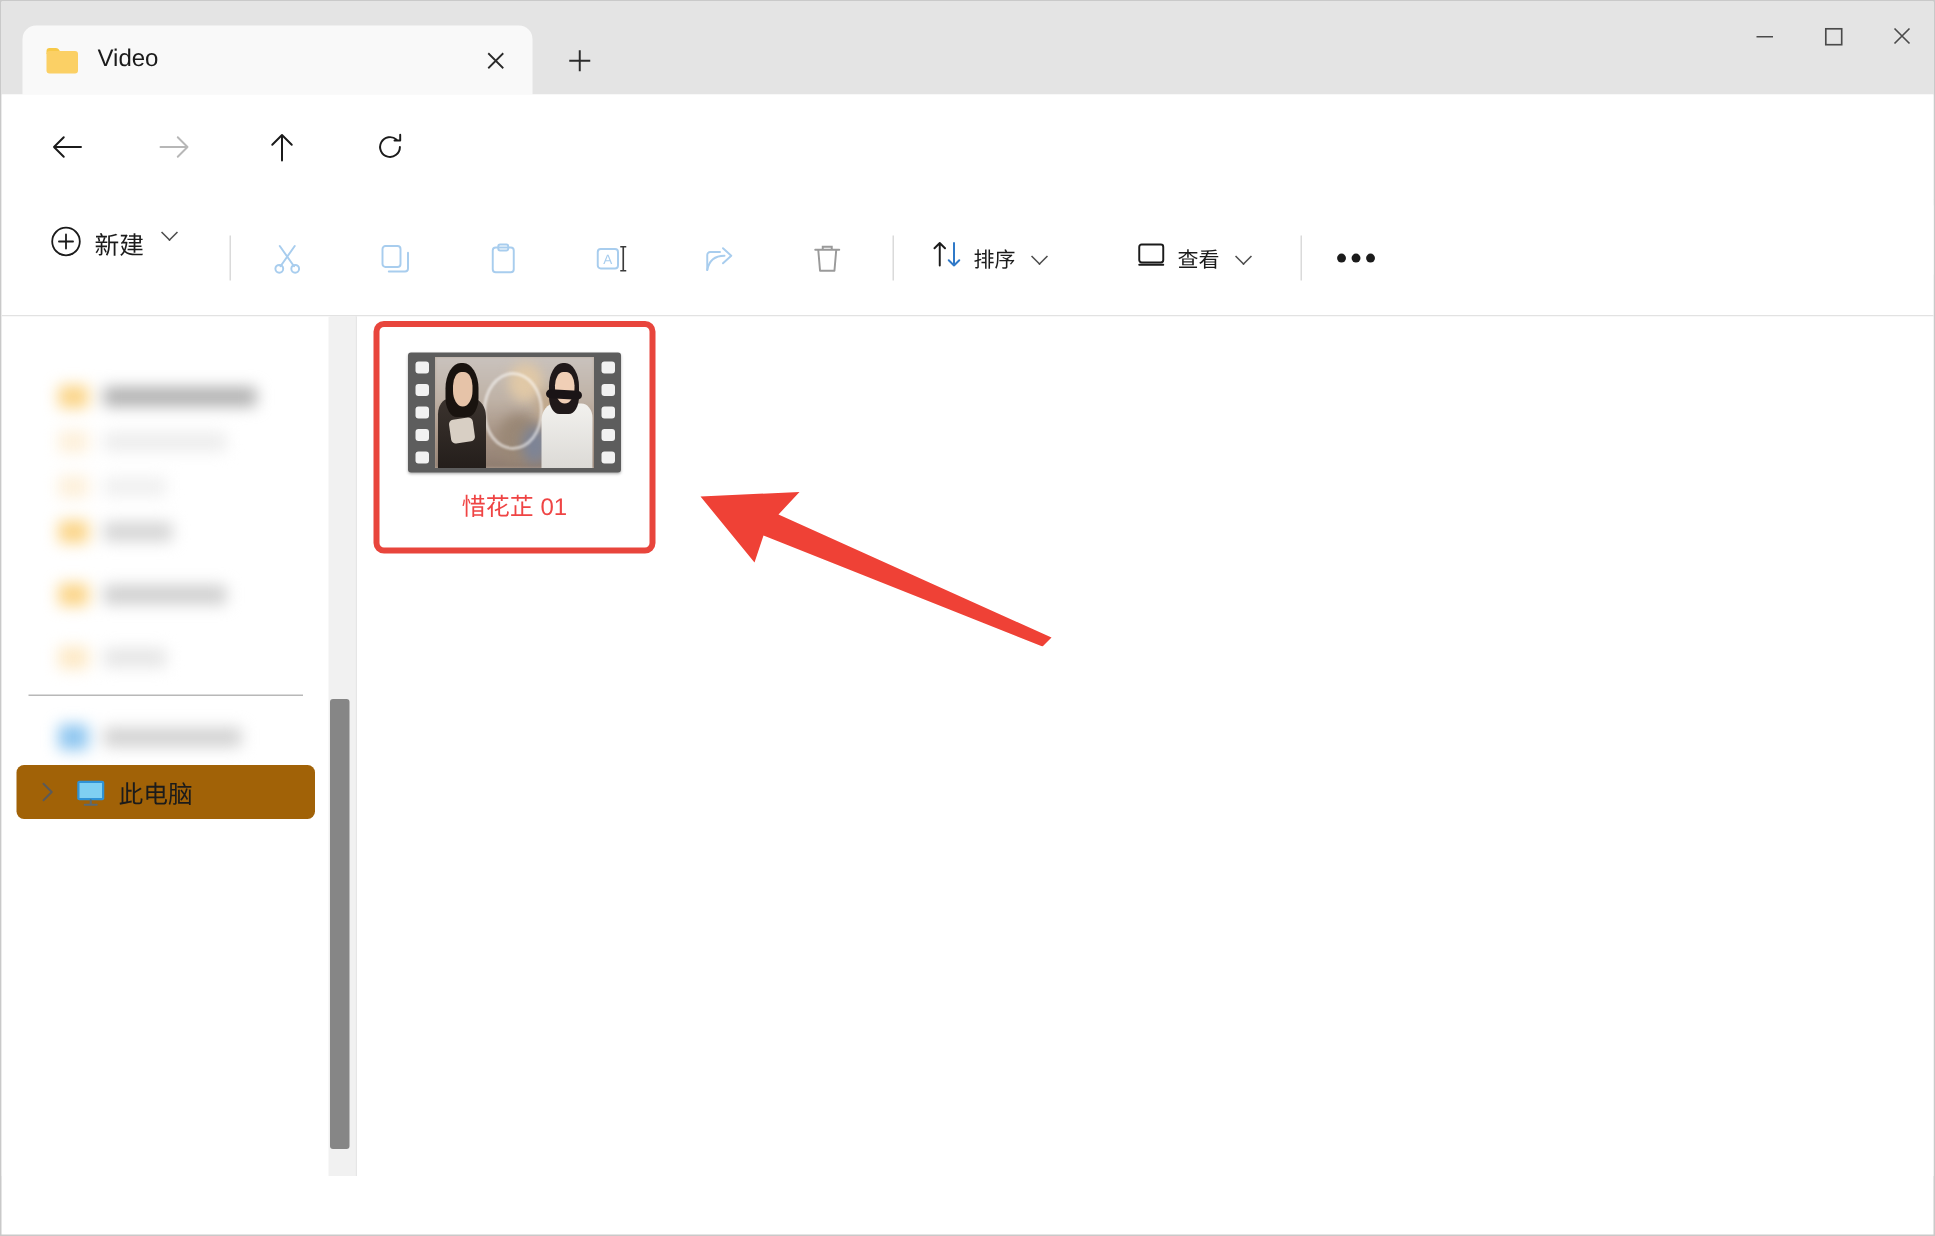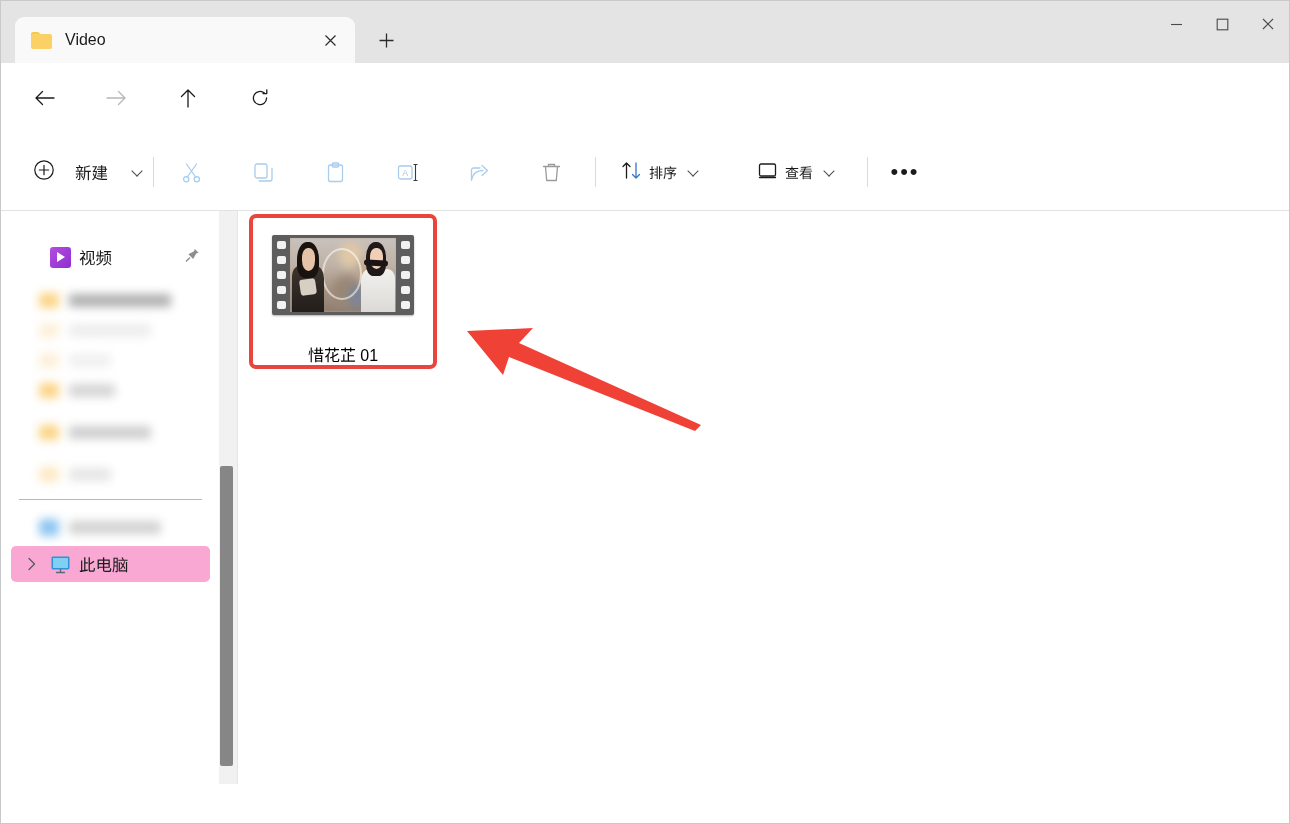--- a/index.html
+++ b/index.html
@@ -194,24 +194,24 @@
     top: 132px; left: 0;
     width: 1290px; height: 78px;
     background: #ffffff;
     border-bottom: 1px solid #e2e2e2;
     box-sizing: border-box;
   }
   .tb-new {
     position: absolute;
     left: 24px; top: 17px;
     height: 44px;
-    display: flex; align-items: center;
+    display: flex; align-items: flex-start;
     padding: 0 10px 0 8px;
     border-radius: 6px;
-    gap: 20px;
+    gap: 8px;
   }
   .tb-new-label { font-size: 16.5px; color: #1b1b1b; }
   .chev {
     width: 12px; height: 12px;
     position: relative;
     flex: 0 0 auto;
     margin-left: 4px;
   }
   .chev::after {
     content: "";
@@ -295,21 +295,21 @@
     transform: translateY(-50%);
   }
   .nav-item .expander {
     position: absolute;
     left: 10px; top: 50%;
     transform: translateY(-50%);
     width: 20px; height: 20px;
     display: flex; align-items: center; justify-content: center;
   }
   .nav-item.selected { background: #eaf3fc; }
-  .nav-item.hovered  { background: #f9a8d4; }
+  .nav-item.hovered  { background: #a16207; }
 
   
   .icon-music {
     width: 21px; height: 21px;
     border-radius: 50%;
     background: linear-gradient(135deg,#f87a6a 0%,#e8635c 45%,#cf6bb2 100%);
     position: relative;
   }
   .icon-music::before {
     content: "";
@@ -546,23 +546,23 @@
   .fig-r-hairband {
     position: absolute;
     right: 7%; top: 30%;
     width: 23%; height: 8%;
     background: #1a1416;
     border-radius: 3px;
     transform: rotate(3deg);
   }
 
   .file-name {
-    margin-top: 27px;
+    margin-top: 9px;
     font-size: 16px;
-    color: #000000;
+    color: #ef4444;
     text-align: right;
     white-space: nowrap;
   }
 
   
   .arrow-svg {
     position: absolute;
     left: 462px; top: 318px;
     width: 246px; height: 112px;
     pointer-events: none;
@@ -794,32 +794,20 @@
 
   </div>
 
   <div class="sidebar">
 
     <div style="height:16px"></div>
 
 
     <div style="height:12px"></div>
 
-    <div class="nav-item">
-      <span class="ico">
-          <span class="icon-video"></span>
-        </span>
-      <span class="lbl">视频</span>
-      <span class="pin">
-        <svg width="15" height="15" viewBox="0 0 15 15" aria-hidden="true">
-          <path d="M9.8 1.4 L13.6 5.2 L11.2 6 L8.2 11.6 L3.4 6.8 L9 3.8 Z" fill="#8d8d8d"></path>
-          <path d="M4.6 10.4 L1.4 13.6" stroke="#8d8d8d" stroke-width="1.4" stroke-linecap="round"></path>
-        </svg>
-      </span>
-    </div>
 
     <div class="blur-group">
       <div class="blur-row">
           <span class="blur-ico"></span>
           <span class="blur-txt" style="width:102px;background:#b0b0b0"></span>
         </div>
       <div class="blur-row">
           <span class="blur-ico" style="background:#fdf0da"></span>
           <span class="blur-txt" style="width:82px;background:#ededed"></span>
         </div>

